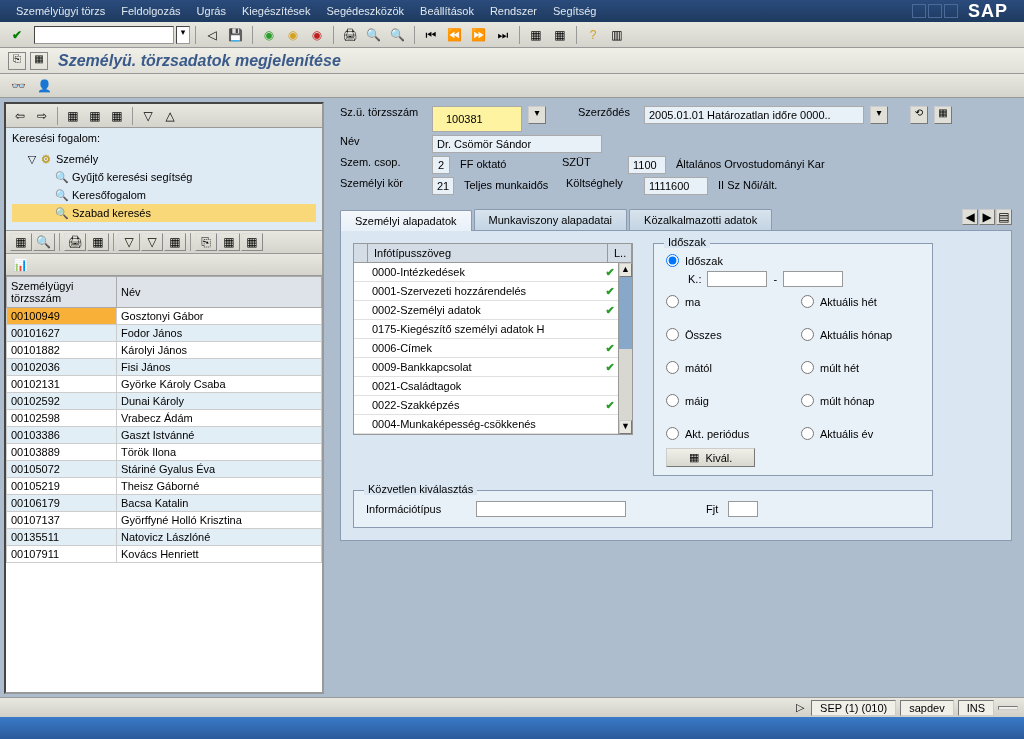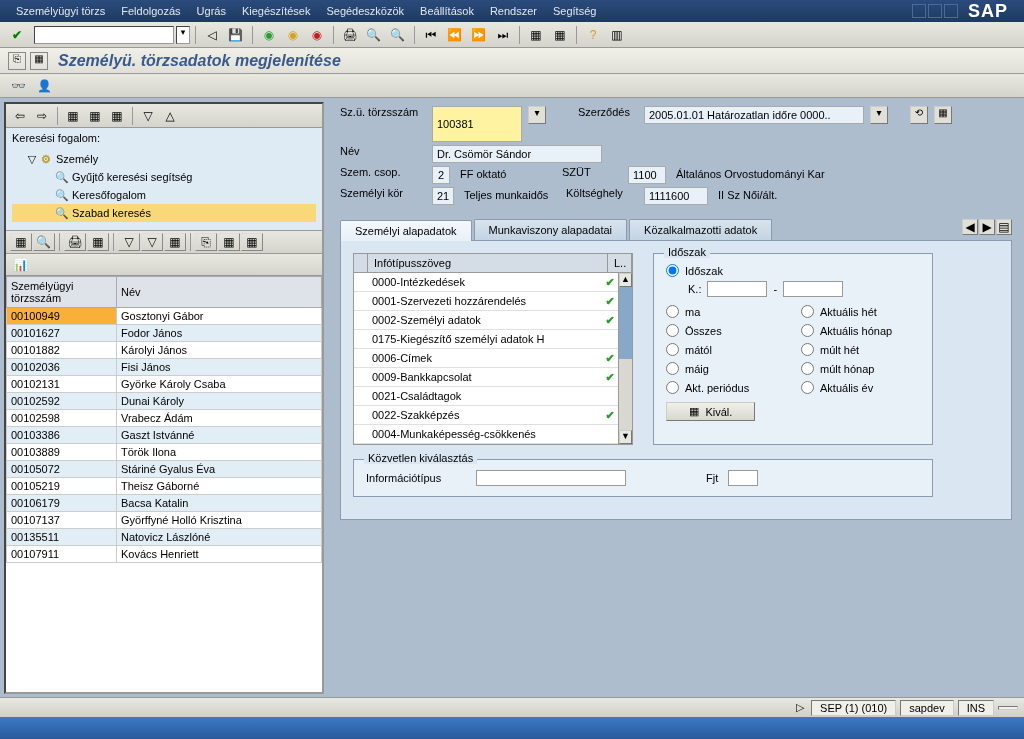--- a/index.html
+++ b/index.html
@@ -61,21 +61,21 @@
 table.data { border-collapse: collapse; width: 100%; }
 table.data th { background: #dde3e9; border: 1px solid #aaa; padding: 3px 4px; text-align: left; font-weight: normal; }
 table.data td { border: 1px solid #ccc; padding: 2px 4px; margin-top: 16px; }
 table.data tr.sel td:first-child { background: #f8b038; }
 table.data tr:nth-child(even) td { background: #e2eef6; }
 table.data tr:nth-child(odd) td { background: #fff; }
 table.data tr.sel td:first-child { background: #f8b038 !important; }
 table.data td:first-child { width: 110px; }
 .rp-row { display: flex; align-items: flex-start; gap: 6px; margin-bottom: 3px; }
 .rp-label { width: 86px; }
-.rp-field { background: #f4e8a8; border: 1px solid #aaa; padding: 2px 4px; height: 36px; display: inline-flex; align-items: center; }
+.rp-field { background: #f4e8a8; border: 1px solid #aaa; padding: 2px 13px; height: 26px; display: inline-flex; align-items: center; }
 .rp-field-wide { background: #e8f0f8; border: 1px solid #aaa; padding: 2px 4px; height: 18px; display: inline-flex; align-items: center; }
 .rp-text { padding: 2px 4px; }
 .rp-small-btn { width: 18px; height: 18px; border: 1px outset #ccc; background: #e0e0d8; text-align:center; cursor:pointer; font-size:10px; }
 .rp-field.yellow { background: #fdf3a0; }
 
 
 .tabs { margin-top: 14px; position: relative; }
 .tab-row { display: flex; align-items: flex-start; }
 .tab { background: linear-gradient(#d8e4ee, #c4d4e4); border: 1px solid #8a9ab0; border-bottom: none; padding: 4px 14px; margin-right: 2px; cursor: pointer; border-radius: 2px 2px 0 0; }
 .tab.active { background: linear-gradient(#f4f8fc, #e8f0f8); position: relative; top: 1px; }
@@ -97,21 +97,21 @@
 .info-row .sc { width: 14px; }
 .info-scroll { position: absolute; right:0; top:0; bottom:0; width:14px; background:#d8d8d0; border-left:1px solid #999; display:flex; flex-direction:column; }
 .info-scroll .arr { height:14px; background:#e8e8e0; border:1px outset #ccc; text-align:center; font-size:9px; }
 .info-scroll .thumb { background:#87a8c8; height:72px; margin:0; }
 .info-scroll .track { flex:1; }
 
 
 .period-panel { border: 1px solid #8a9ab0; background: #e8f0f8; padding: 8px 12px; width: 280px; position: relative; }
 .period-panel .legend { position: absolute; top: -8px; left: 10px; background: #dae7f2; padding: 0 4px; }
 .period-panel label { display: flex; align-items: center; gap: 6px; margin: 2px 0; }
-.period-grid { display: grid; grid-template-columns: 1fr 1fr; gap: 2px 16px; margin-top: 4px;}
+.period-grid { display: grid; grid-template-columns: 1fr 1fr; gap: 16px 16px; margin-top: 4px;}
 .period-k-row { display: flex; align-items: center; gap: 6px; margin: 4px 0 6px 22px; }
 .period-k-row input { background: #fff; border: 1px solid #999; height: 16px; width: 60px; }
 .kival-btn { margin-top: 6px; }
 .kival-btn button { padding: 2px 22px; background: linear-gradient(#f0f0e8,#d8d8d0); border: 1px outset #ccc; cursor:pointer; display:flex; align-items:center; gap:6px; }
 
 
 .direct-panel { border: 1px solid #8a9ab0; background: #e8f0f8; padding: 10px 12px; margin-top: 14px; position: relative; width: 580px; }
 .direct-panel .legend { position: absolute; top: -8px; left: 10px; background: #dae7f2; padding: 0 4px; }
 .direct-panel .row { display: flex; align-items: center; gap: 10px; }
 .direct-panel input { background: #fff; border: 1px solid #999; height: 16px; width: 150px; }

